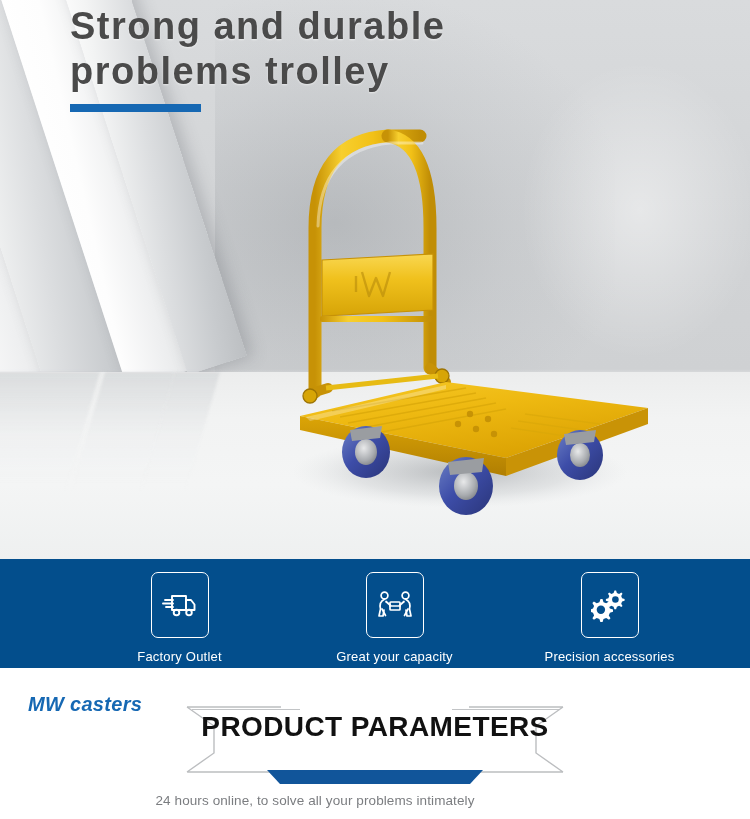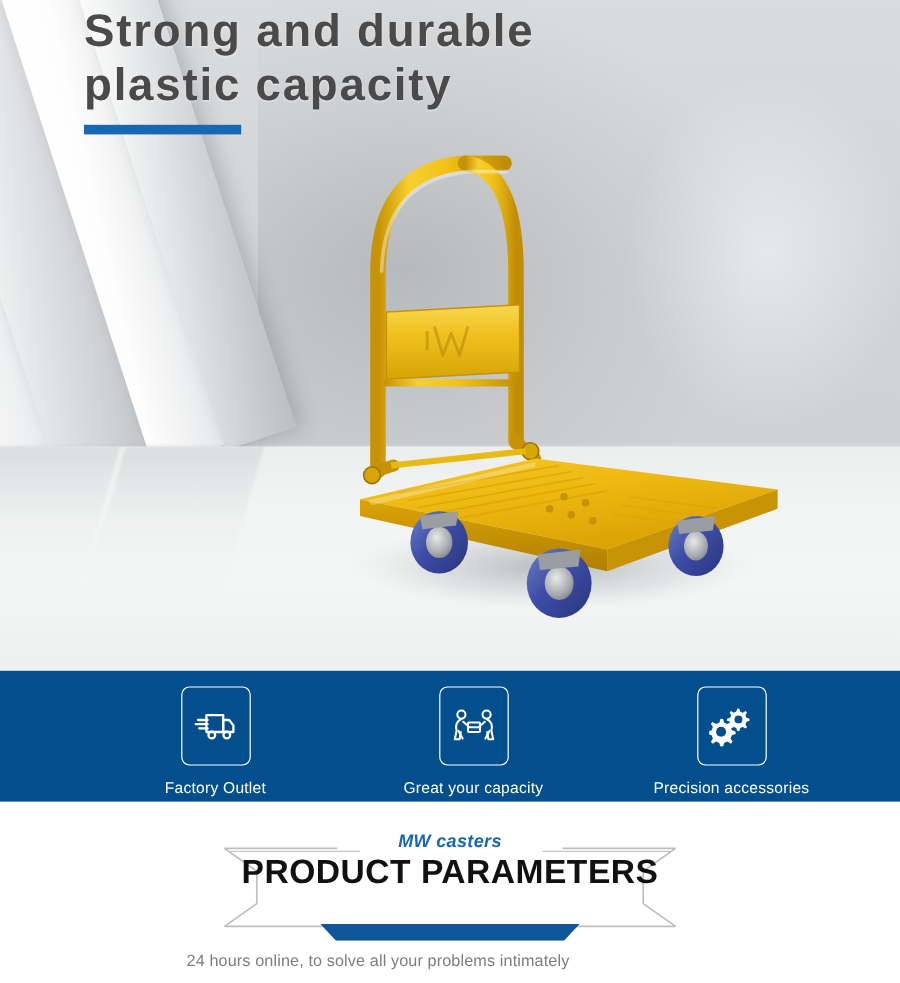--- a/index.html
+++ b/index.html
@@ -134,26 +134,27 @@
   .params {
     position: absolute;
     left: 0; top: 682px;
     width: 750px; height: 137px;
     background: #ffffff;
   }
   .params-sub {
     position: absolute;
     left: 0; top: 11px;
     width: 750px;
-    text-align: center;
-    font-size: 15px;
+    text-align: left;
+    font-size: 20px;
     font-style: italic;
     font-weight: bold;
     color: #1668b3;
     letter-spacing: 0.3px;
+    padding-left: 28px;
   }
   .sub-rule {
     position: absolute;
     top: 27px;
     height: 1px;
     background: #c2c4c6;
   }
   .sub-rule.left  { left: 192px;  width: 108px; }
   .sub-rule.right { left: 452px;  width: 108px; }
 
@@ -210,21 +211,21 @@
     <div class="panel" style="left:188px; top:-90px; width:62px; height:465px; transform: rotate(-18deg);"></div>
 
     <div class="hero-floor"></div>
 
     <div class="reflect" style="left:-20px; width:120px; transform: skewX(-16deg);"></div>
     <div class="reflect" style="left:105px; width:70px; transform: skewX(-16deg);"></div>
     <div class="reflect" style="left:175px; width:45px; transform: skewX(-16deg);"></div>
 
     <h1 class="hero-title">
       <span>Strong and durable</span>
-      <span>plastic capacity</span>
+      <span>problems trolley</span>
     </h1>
     <div class="title-rule"></div>
 
     <div class="trolley">
       <svg viewBox="0 0 380 400" xmlns="http://www.w3.org/2000/svg" aria-hidden="true">
         <defs>
           <linearGradient id="tubeG" x1="0" y1="0" x2="1" y2="0">
             <stop offset="0%" stop-color="#c79206"></stop>
             <stop offset="25%" stop-color="#f7cf2e"></stop>
             <stop offset="55%" stop-color="#f2c117"></stop>

